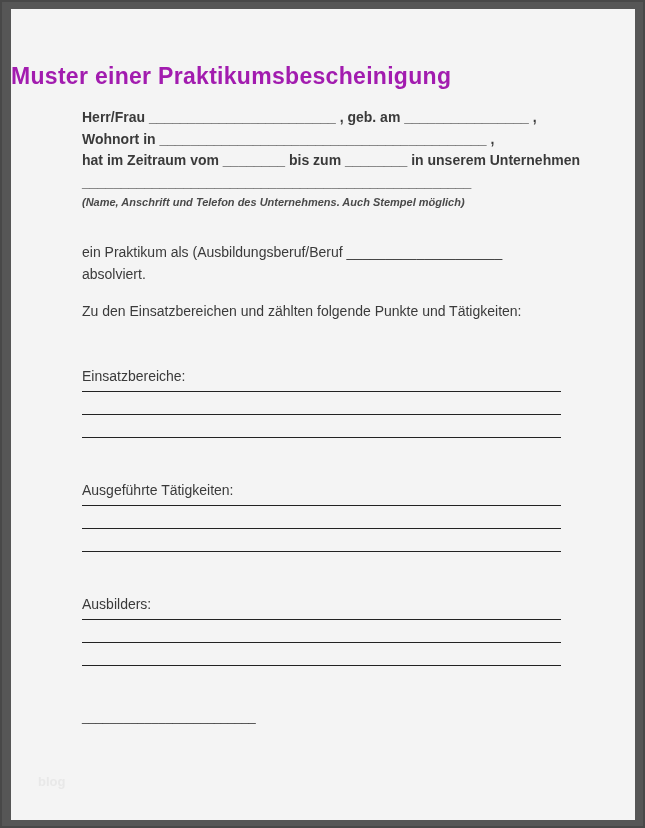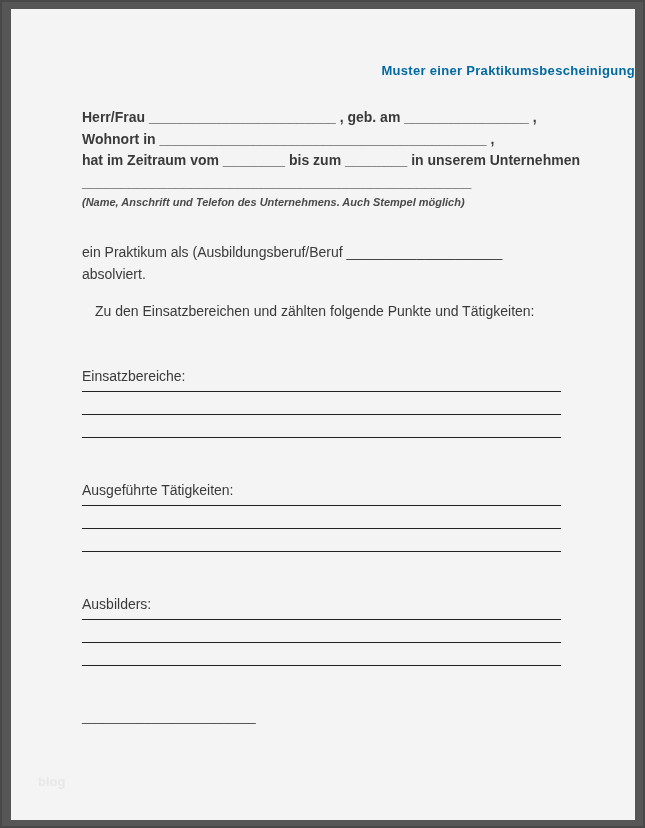--- a/index.html
+++ b/index.html
@@ -13,24 +13,24 @@
   }
   .page {
     position: absolute;
     left: 9px; top: 7px;
     width: 624px; height: 811px;
     background: #f4f4f4;
   }
   .title {
     position: absolute;
     top: 54px; left: 0; width: 100%;
-    text-align: right;
-    font-size: 13px;
+    text-align: left;
+    font-size: 23px;
     font-weight: bold;
-    color: #0369a1;
+    color: #a21caf;
     letter-spacing: 0.3px;
   }
   .bodytext { font-size: 14px; color: #3a3a3a; }
   .intro {
     position: absolute;
     left: 71px; top: 98px; width: 500px;
     line-height: 21.5px;
     font-weight: bold;
   }
   .caption {
@@ -40,21 +40,21 @@
     line-height: 14px;
     margin-top: 2px;
   }
   .praktikum {
     position: absolute;
     left: 71px; top: 233px; width: 500px;
     line-height: 21.5px;
   }
   .tasks-intro {
     position: absolute;
-    left: 71px; top: 294px; width: 520px; margin-left: 13px;
+    left: 71px; top: 294px; width: 520px;
   }
   .form-section {
     position: absolute;
     left: 71px; width: 479px;
   }
   .section-label { line-height: 17px; }
   .rule {
     height: 0;
     border-bottom: 1.5px solid #222222;
   }

